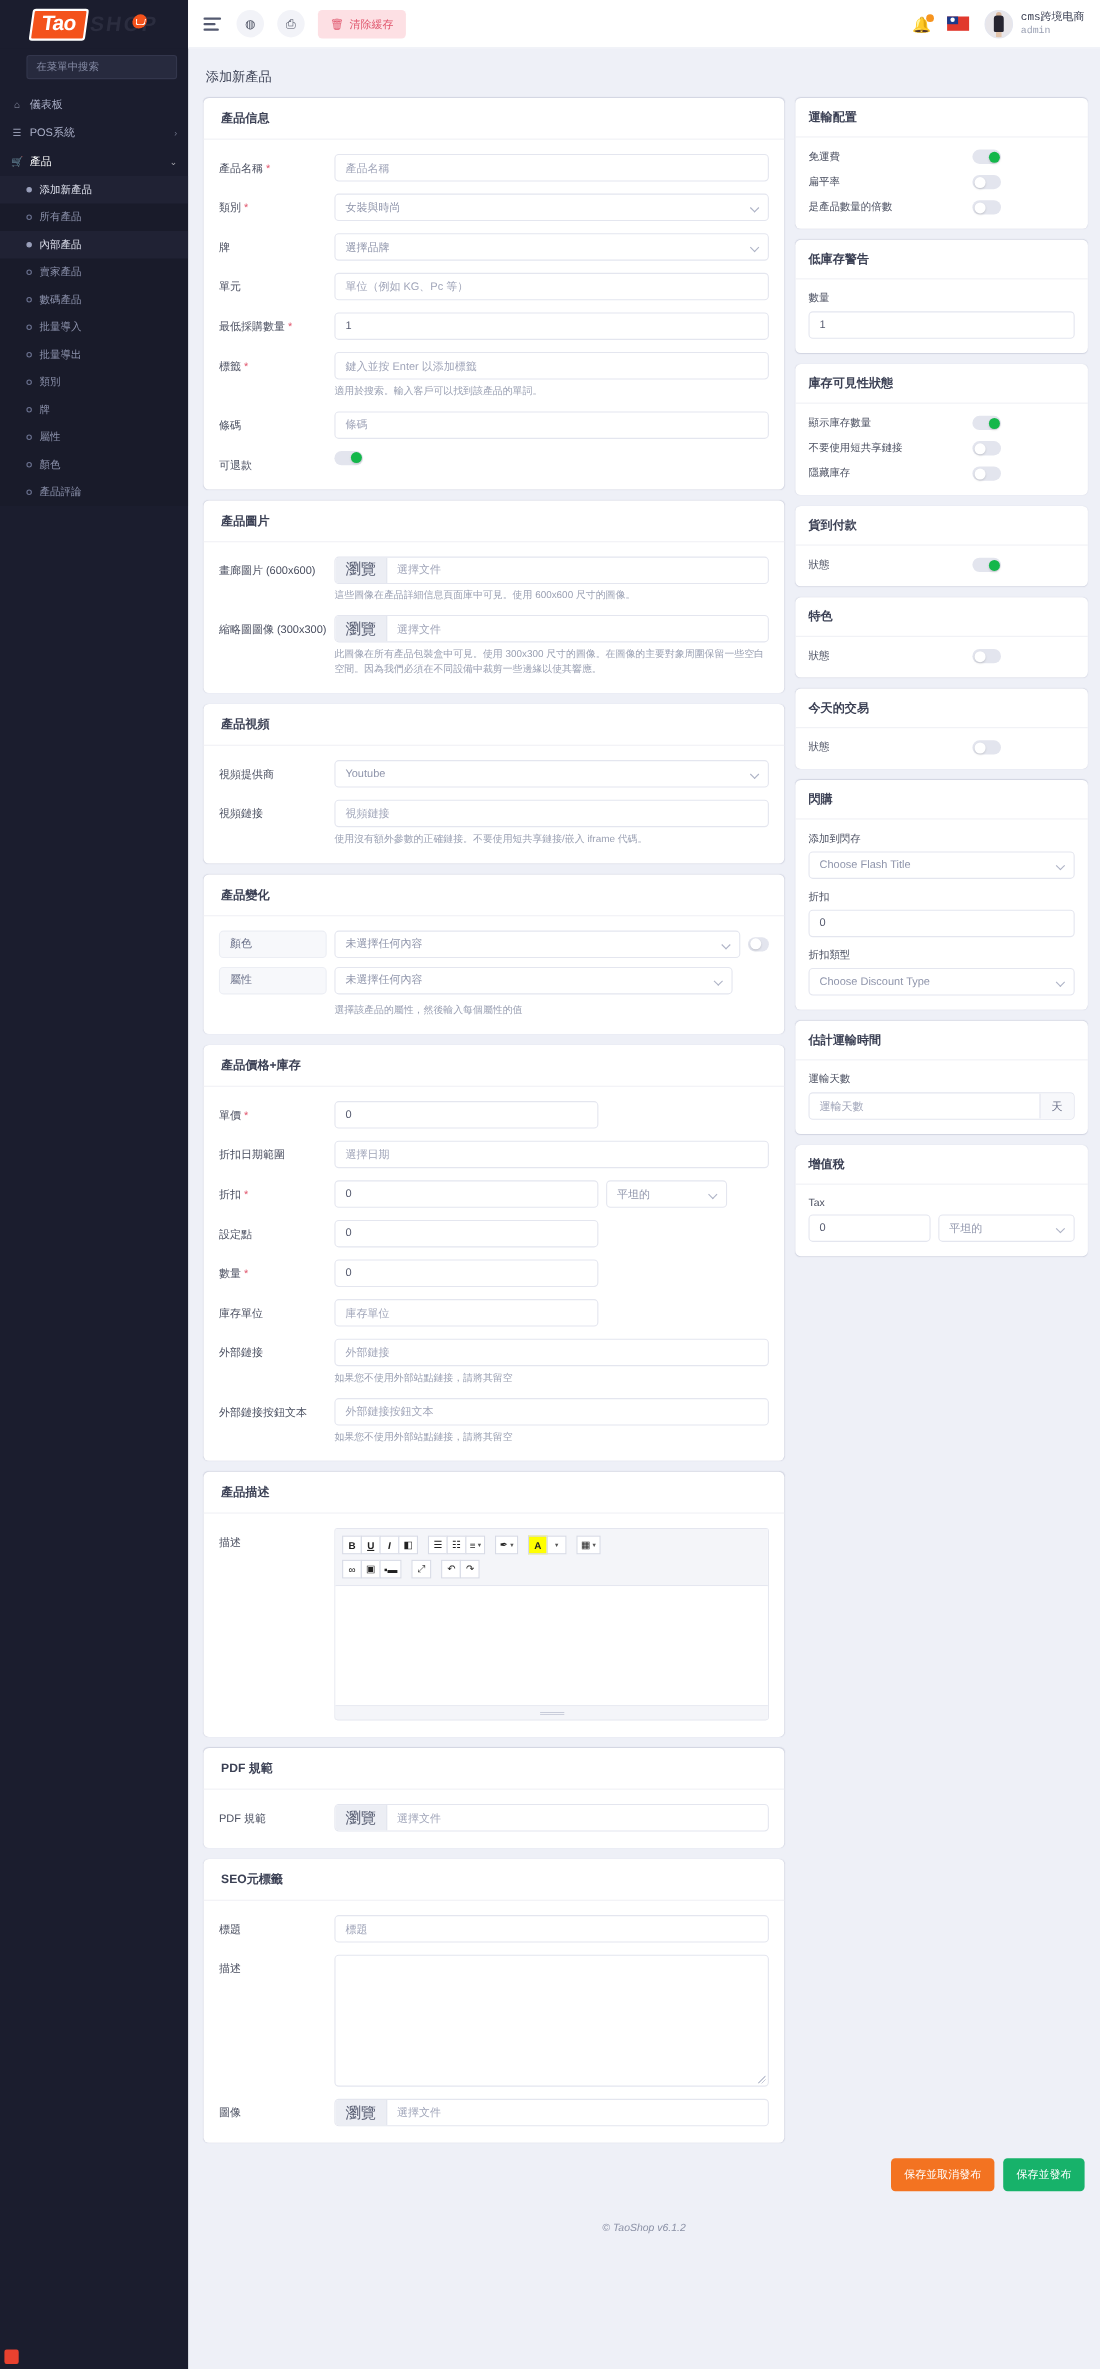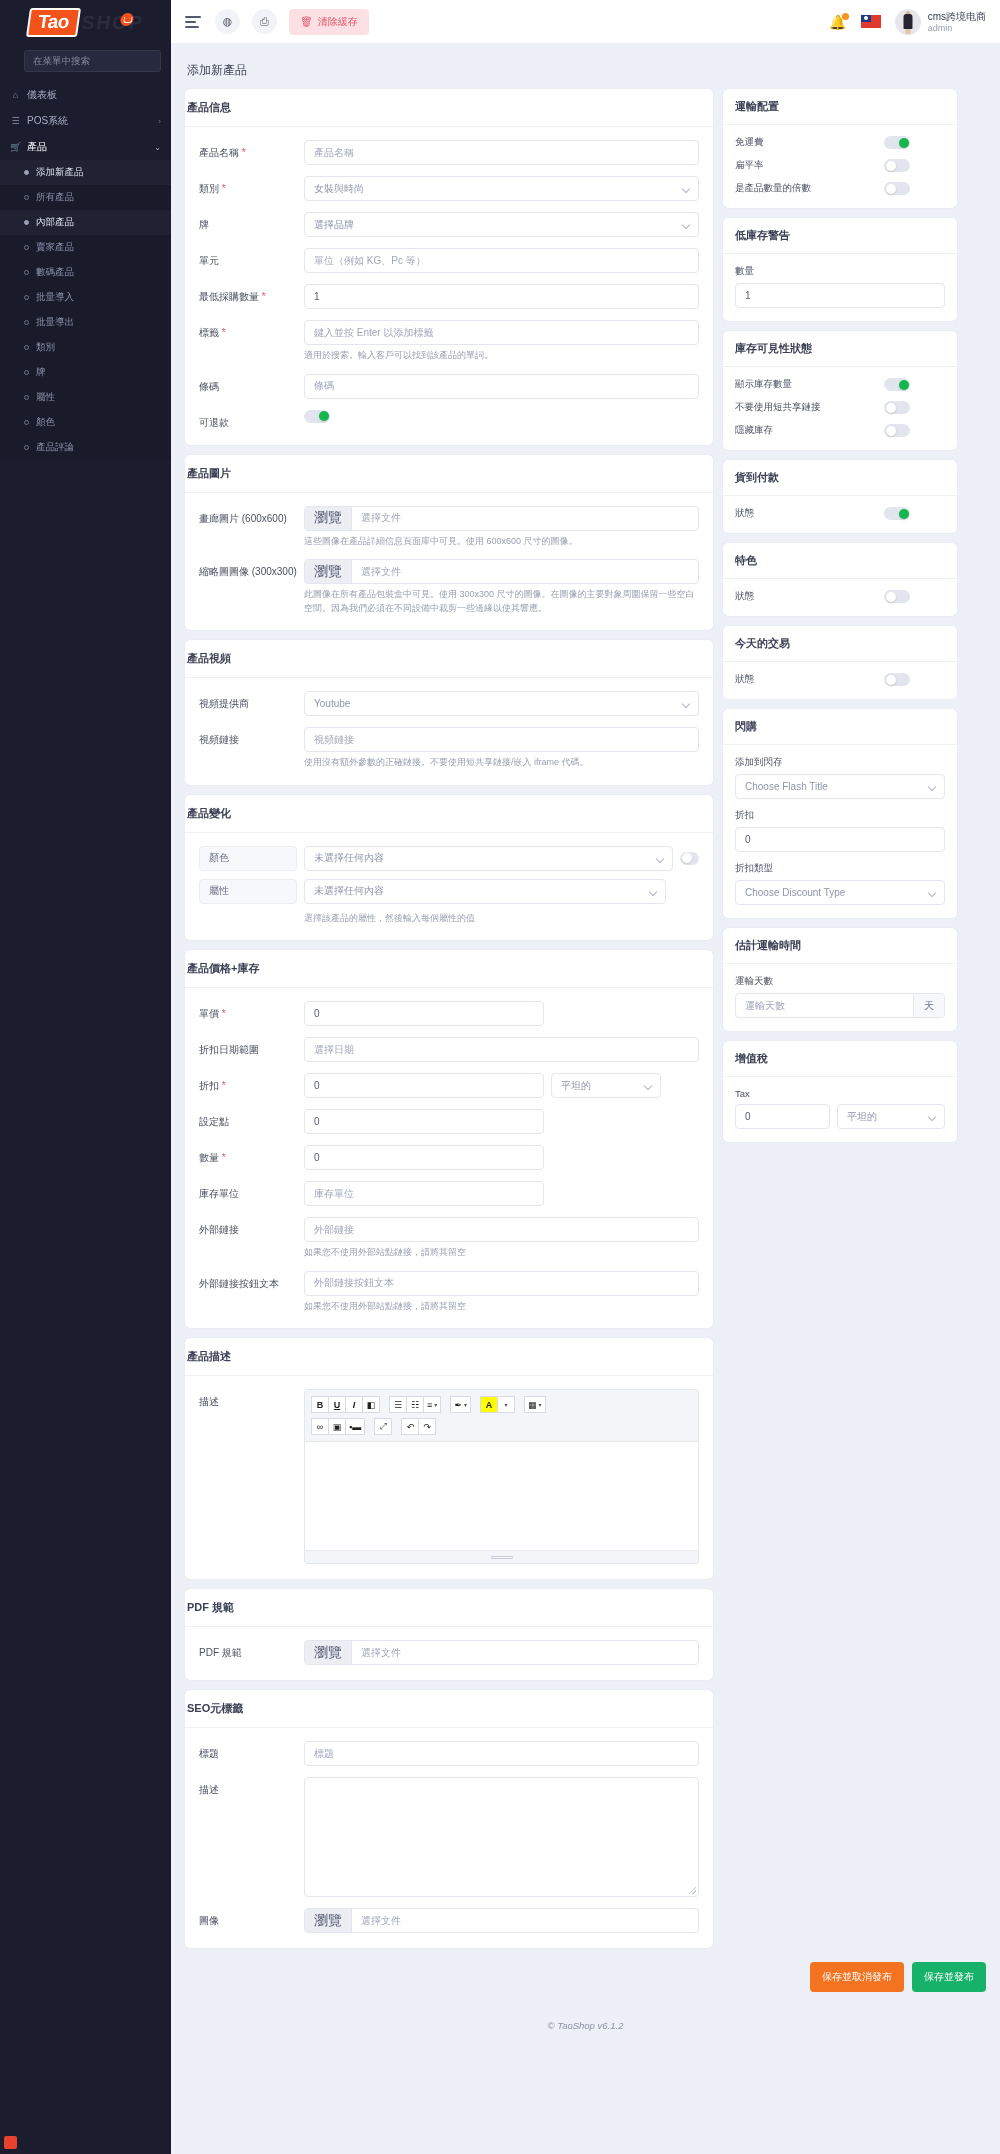--- a/index.html
+++ b/index.html
@@ -108,48 +108,48 @@
   .flag {
     width: 20px; height: 13px; background: #e1392d; position: relative; cursor: pointer;
   }
   .flag::before{
     content:""; position:absolute; left:0; top:0; width:10px; height:6.5px; background:#1b3a8c;
   }
   .flag::after{
     content:""; position:absolute; left:3px; top:1px; width:4px; height:4px;
     border-radius:50%; background:#fff;
   }
-  .user { display: flex; align-items: center; gap: 7px; cursor: pointer; }
+  .user { display: flex; align-items: center; gap: 7px; cursor: pointer; font-family: Liberation Mono, monospace; }
   .avatar {
     width: 26px; height: 26px; border-radius: 50%; overflow: hidden;
     background: #e8e6ea; position: relative; border: 1px solid #e4e6ef;
   }
   .avatar .dress { position:absolute; left:50%; transform:translateX(-50%); top:4px;
      width:9px; height:15px; background:#262430; border-radius: 3px 3px 1px 1px; }
   .avatar .head { position:absolute; left:50%; transform:translateX(-50%); top:1px;
      width:5px; height:5px; border-radius:50%; background:#d8b79c; }
   .avatar .legs { position:absolute; left:50%; transform:translateX(-50%); bottom:0;
      width:5px; height:7px; background:#e2c4ab; }
   .uname { font-size: 10px; color: #3b4054; line-height: 1.3; }
   .urole { font-size: 9px; color: #9aa0b3; }
 
   
   .main { position: absolute; top: 44px; left: 171px; right: 0; padding: 10px 14px 0 14px; }
   .page-title { font-size: 12px; color: #3b4054; margin: 8px 2px 10px 2px; }
 
   .cols { display: flex; gap: 10px; align-items: flex-start; }
   .col-left { width: 528px; flex: none; }
-  .col-right { width: 234px; flex: none; }
+  .col-right { width: 266px; flex: none; }
 
   .card {
     background: #fff; border-radius: 5px; margin-bottom: 10px;
     box-shadow: 0 0 1px rgba(60,70,110,.16);
   }
   .card-head {
-    padding: 11px 2px; font-size: 11px; color: #3b4054;
+    padding: 11px 16px; font-size: 11px; color: #3b4054;
     border-bottom: 1px solid #f0f1f6; font-weight: 600;
   }
   .card-body { padding: 13px 14px 15px 14px; }
 
   .row { display: flex; align-items: flex-start; margin-bottom: 11px; }
   .row:last-child { margin-bottom: 0; }
   .lbl { width: 105px; flex: none; font-size: 10px; color: #4a4f60; padding-top: 6px; }
   .lbl .req { color: #e0566d; }
   .fld { flex: 1; min-width: 0; }
 

